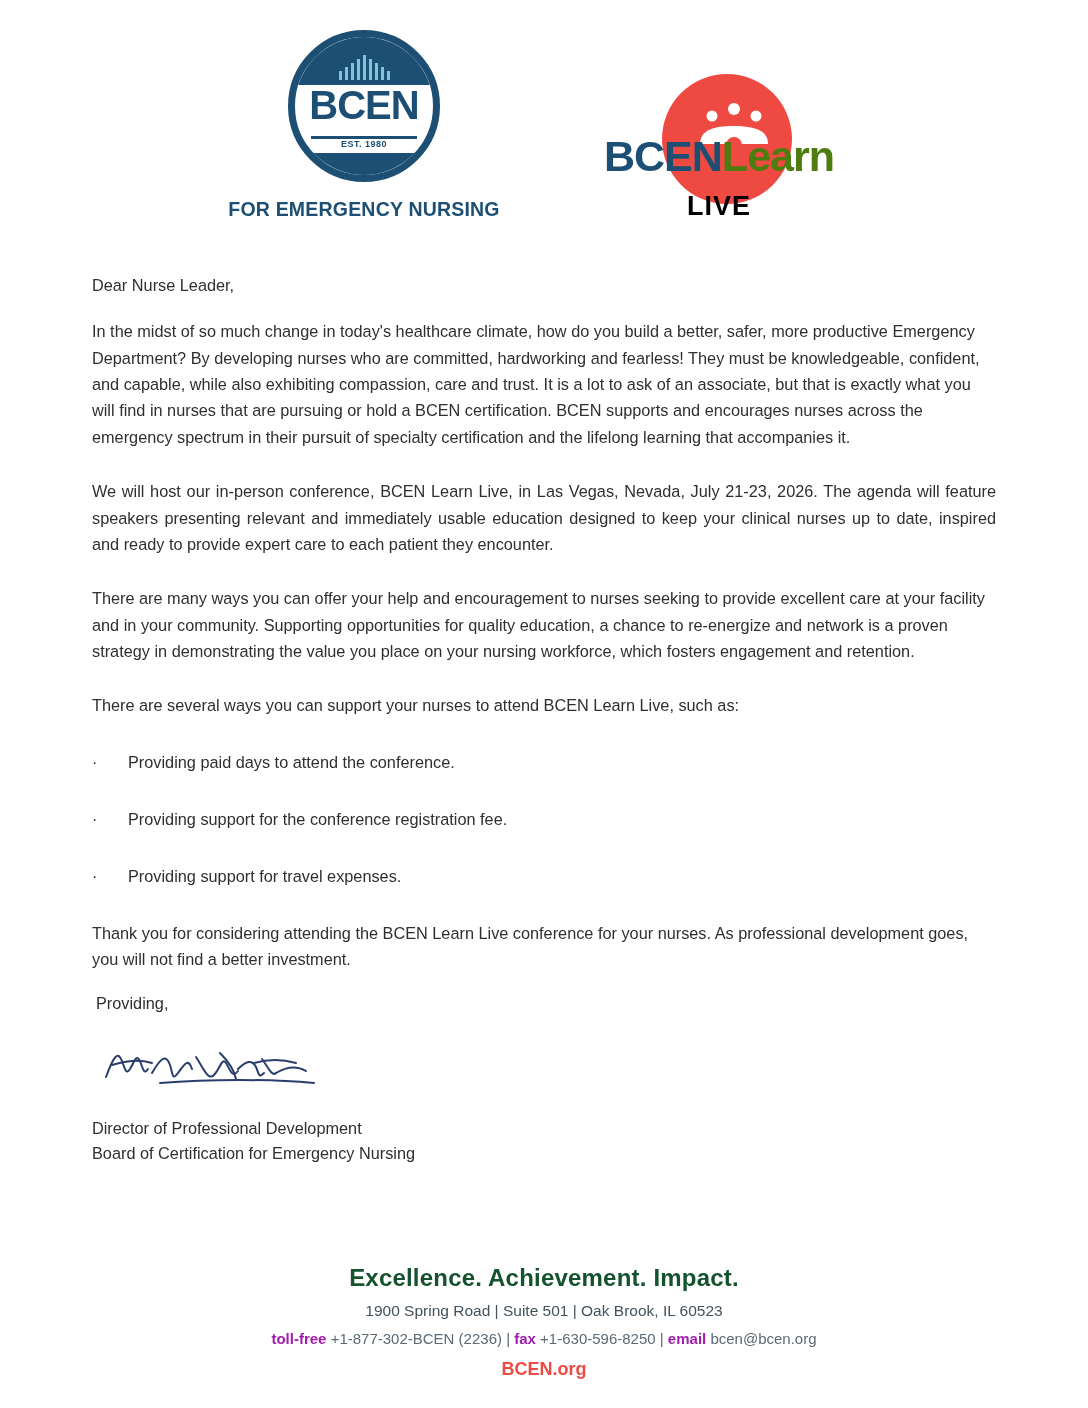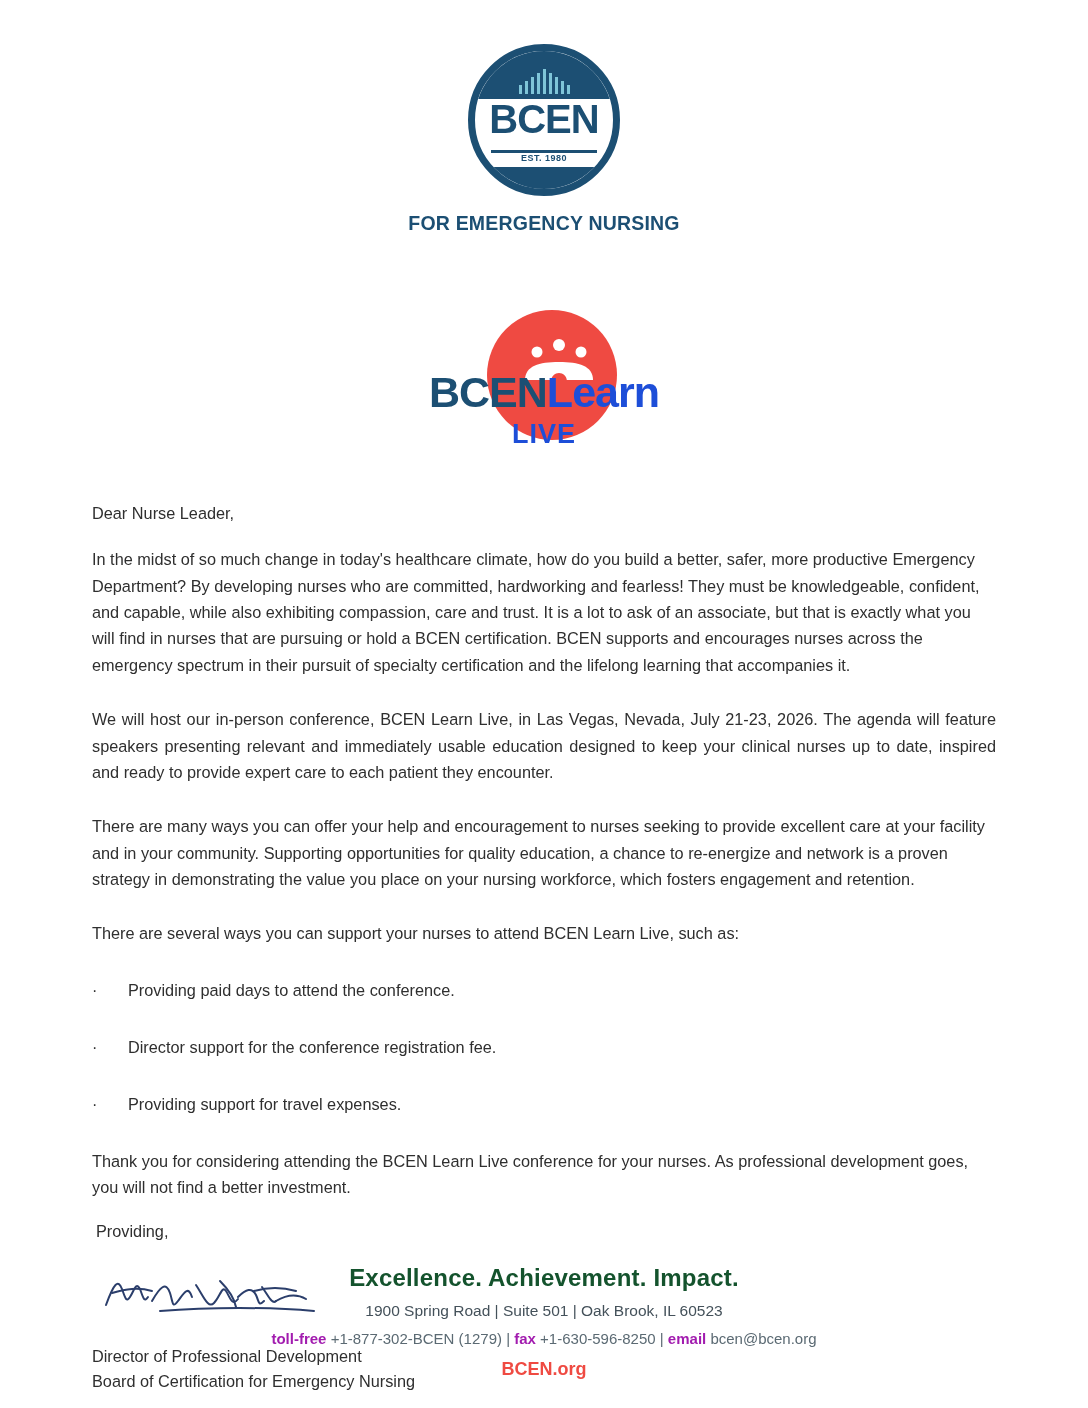--- a/index.html
+++ b/index.html
@@ -19,24 +19,23 @@
     width: 1088px;
     height: 1408px;
     position: relative;
     box-sizing: border-box;
   }
 
   
   .header {
     display: flex;
     justify-content: center;
-    align-items: center;
+    align-items: flex-end;
     gap: 70px;
-    padding-top: 44px;
-    flex-direction: column;
+    padding-top: 30px;
   }
   .bcen-logo {
     width: 280px;
     display: flex;
     flex-direction: column;
     align-items: center;
   }
   .seal {
     width: 152px;
     height: 152px;
@@ -155,28 +154,28 @@
   .ll-word {
     position: relative;
     z-index: 2;
     margin-top: 60px;
     font-size: 43px;
     font-weight: bold;
     letter-spacing: -1px;
     white-space: nowrap;
   }
   .ll-word .b { color: #1c4f73; }
-  .ll-word .l { color: #1d4ed8; }
+  .ll-word .l { color: #4d7c0f; }
   .ll-live {
     position: relative;
     z-index: 2;
-    margin-top: 2px;
+    margin-top: 10px;
     font-size: 27px;
     font-weight: bold;
-    color: #1d4ed8;
+    color: #000000;
     letter-spacing: 1px;
   }
 
   
   .letter {
     padding: 0 92px;
     margin-top: 50px;
     font-size: 16.3px;
     line-height: 1.62;
     color: #2f2f2f;
@@ -309,21 +308,21 @@
 
     <p>There are several ways you can support your nurses to attend BCEN Learn Live, such as:</p>
 
     <div class="bullets">
       <div class="bullet-row">
         <span class="bullet-dot">·</span>
         <span>Providing paid days to attend the conference.</span>
       </div>
       <div class="bullet-row">
         <span class="bullet-dot">·</span>
-        <span>Director support for the conference registration fee.</span>
+        <span>Providing support for the conference registration fee.</span>
       </div>
       <div class="bullet-row">
         <span class="bullet-dot">·</span>
         <span>Providing support for travel expenses.</span>
       </div>
     </div>
 
     <p>Thank you for considering attending the BCEN Learn Live conference for your nurses. As professional development goes, you will not find a better investment.</p>
 
     <p class="sincerely">Providing,</p>
@@ -347,21 +346,21 @@
       <div>Director of Professional Development</div>
       <div>Board of Certification for Emergency Nursing</div>
     </div>
   </div>
 
   <div class="footer">
     <div class="tagline">Excellence. Achievement. Impact.</div>
     <div class="address">1900 Spring Road | Suite 501 | Oak Brook, IL 60523</div>
     <div class="contact">
       <span class="lbl">toll-free</span>
-      <span>+1-877-302-BCEN (1279)</span>
+      <span>+1-877-302-BCEN (2236)</span>
       <span>|</span>
       <span class="lbl">fax</span>
       <span>+1-630-596-8250</span>
       <span>|</span>
       <span class="lbl">email</span>
       <span>bcen@bcen.org</span>
     </div>
     <div class="weburl">BCEN.org</div>
   </div>
 

